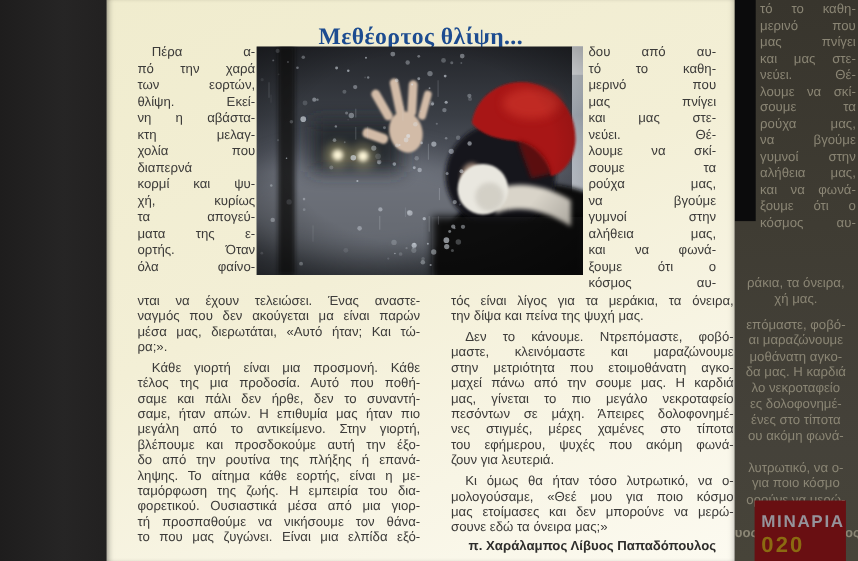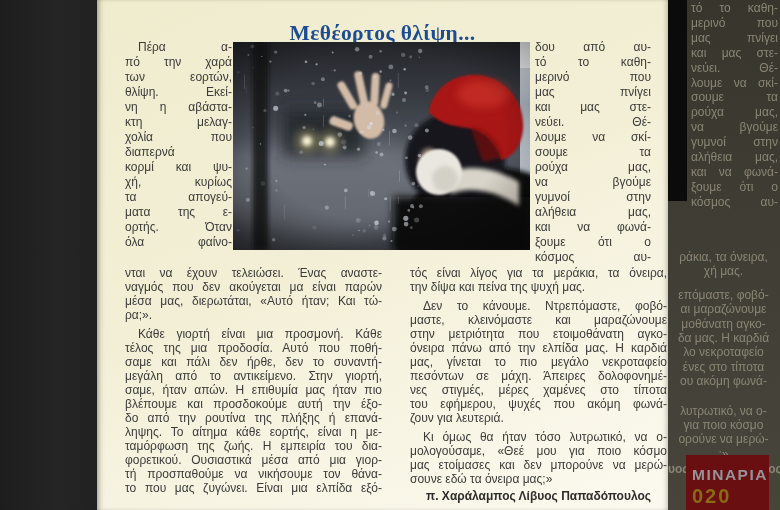--- a/index.html
+++ b/index.html
@@ -285,37 +285,37 @@
       <div class="line">κόσμος αυ-</div>
     </div>
   <div class="colD">
       <div class="line">νται να έχουν τελειώσει. Ένας αναστε-</div>
       <div class="line">ναγμός που δεν ακούγεται μα είναι παρών</div>
       <div class="line">μέσα μας, διερωτάται, «Αυτό ήταν; Και τώ-</div>
       <div class="line end">ρα;».</div>
       <div class="line ind gap">Κάθε γιορτή είναι μια προσμονή. Κάθε</div>
       <div class="line">τέλος της μια προδοσία. Αυτό που ποθή-</div>
       <div class="line">σαμε και πάλι δεν ήρθε, δεν το συναντή-</div>
+      <div class="line">σαμε, ήταν απών. Η επιθυμία μας ήταν πιο</div>
       <div class="line">μεγάλη από το αντικείμενο. Στην γιορτή,</div>
-      <div class="line">σαμε, ήταν απών. Η επιθυμία μας ήταν πιο</div>
       <div class="line">βλέπουμε και προσδοκούμε αυτή την έξο-</div>
       <div class="line">δο από την ρουτίνα της πλήξης ή επανά-</div>
       <div class="line">ληψης. Το αίτημα κάθε εορτής, είναι η με-</div>
       <div class="line">ταμόρφωση της ζωής. Η εμπειρία του δια-</div>
       <div class="line">φορετικού. Ουσιαστικά μέσα από μια γιορ-</div>
       <div class="line">τή προσπαθούμε να νικήσουμε τον θάνα-</div>
       <div class="line">το που μας ζυγώνει. Είναι μια ελπίδα εξό-</div>
     </div>
   <div class="colE">
       <div class="line">τός είναι λίγος για τα μεράκια, τα όνειρα,</div>
       <div class="line end">την δίψα και πείνα της ψυχή μας.</div>
       <div class="line ind gap">Δεν το κάνουμε. Ντρεπόμαστε, φοβό-</div>
       <div class="line">μαστε, κλεινόμαστε και μαραζώνουμε</div>
       <div class="line">στην μετριότητα που ετοιμοθάνατη αγκο-</div>
-      <div class="line">όνειρα πάνω από την ελπίδα μας. Η καρδιά</div>
+      <div class="line">μαχεί πάνω από την σουμε μας. Η καρδιά</div>
       <div class="line">μας, γίνεται το πιο μεγάλο νεκροταφείο</div>
       <div class="line">πεσόντων σε μάχη. Άπειρες δολοφονημέ-</div>
       <div class="line">νες στιγμές, μέρες χαμένες στο τίποτα</div>
       <div class="line">του εφήμερου, ψυχές που ακόμη φωνά-</div>
       <div class="line end">ζουν για λευτεριά.</div>
       <div class="line ind gap">Κι όμως θα ήταν τόσο λυτρωτικό, να ο-</div>
       <div class="line">μολογούσαμε, «Θεέ μου για ποιο κόσμο</div>
       <div class="line">μας ετοίμασες και δεν μπορούνε να μερώ-</div>
       <div class="line end">σουνε εδώ τα όνειρα μας;»</div>
       <div class="line sig end">π. Χαράλαμπος Λίβυος Παπαδόπουλος</div>
@@ -341,20 +341,21 @@
       <div class="dline">κόσμος αυ-</div>
     </div>
   <div class="dim-cut">
       <div class="dline">ράκια, τα όνειρα,</div>
       <div class="dline">χή μας.</div>
       <div class="dline g8">επόμαστε, φοβό-</div>
       <div class="dline">αι μαραζώνουμε</div>
       <div class="dline">μοθάνατη αγκο-</div>
       <div class="dline">δα μας. Η καρδιά</div>
       <div class="dline">λο νεκροταφείο</div>
+      <div class="dline">ες δολοφονημέ-</div>
       <div class="dline">ένες στο τίποτα</div>
       <div class="dline">ου ακόμη φωνά-</div>
       <div class="dline g14">λυτρωτικό, να ο-</div>
       <div class="dline">για ποιο κόσμο</div>
       <div class="dline">ορούνε να μερώ-</div>
       <div class="dline">;»</div>
       <div class="dline dsig">υος Παπαδόπουλος</div>
     </div>
   <div class="banner">
     <div class="b1">ΜΙΝΑΡΙΑ</div>

